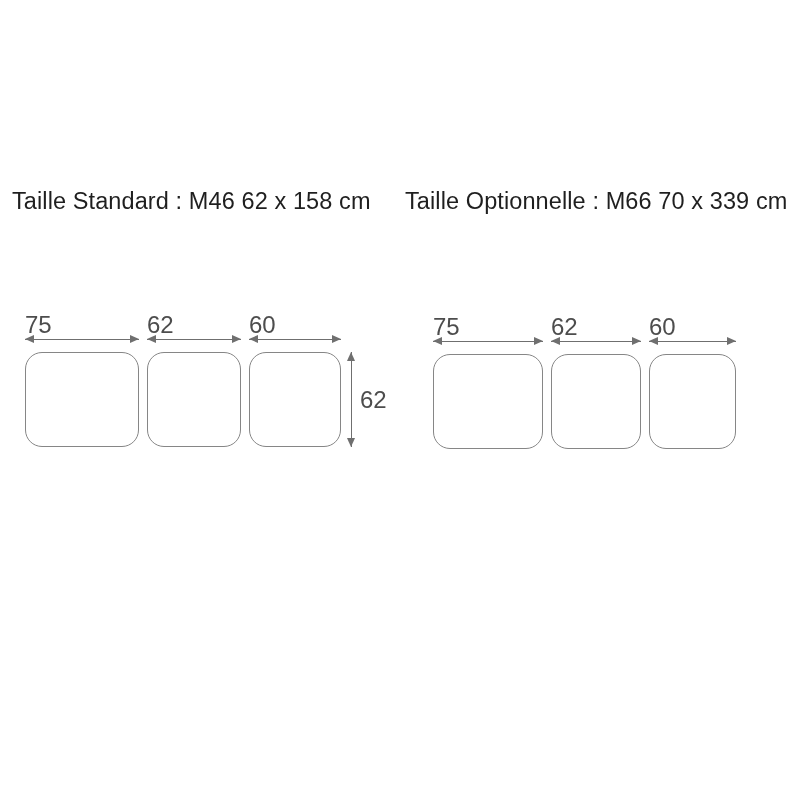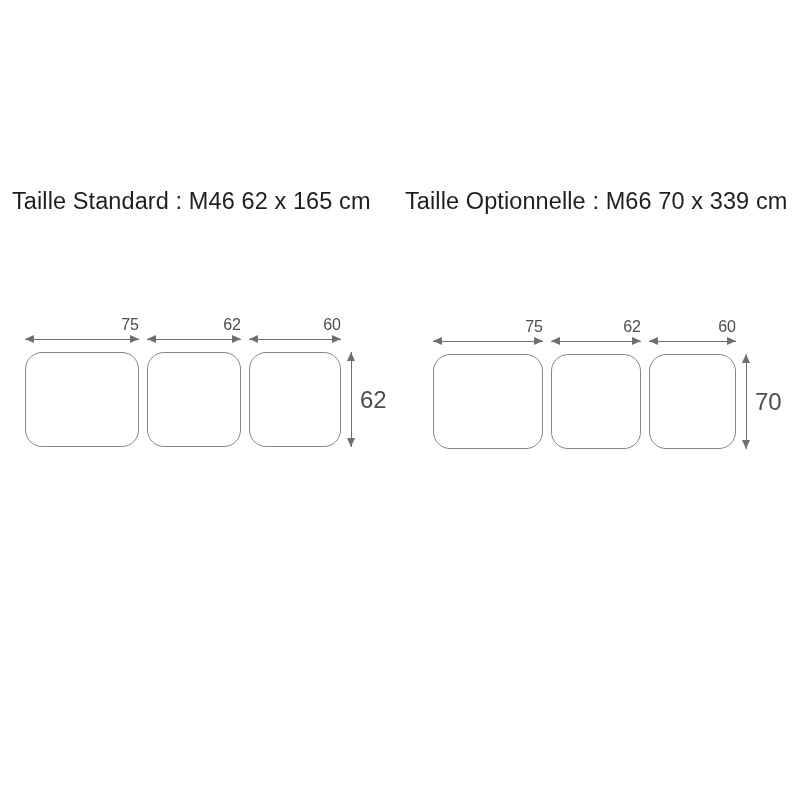--- a/index.html
+++ b/index.html
@@ -26,25 +26,25 @@
   #title-optionnelle { left: 405px; top: 188px; }
 
   .diagram { position: absolute; }
   #diagram-standard    { left: 25px;  top: 313px; }
   #diagram-optionnelle { left: 433px; top: 315px; }
 
   .dims, .pads { display: flex; gap: 8px; }
   .dim { display: flex; flex-direction: column; }
 
   .dim-num {
-    font-size: 16px;
+    font-size: 24px;
     line-height: 24px;
     height: 24px;
     color: #4d4d4d;
-    text-align: right;
+    text-align: left;
   }
 
   
   .harrow {
     position: relative;
     height: 1px;
     background: #6f6f6f;
     margin-top: 2px;
   }
   .harrow::before, .harrow::after {
@@ -99,21 +99,21 @@
   .vnum {
     font-size: 24px;
     line-height: 24px;
     color: #4d4d4d;
     margin-left: 8px;
   }
 </style>
 </head>
 <body>
 
-<div class="title" id="title-standard">Taille Standard : M46 62 x 165 cm</div>
+<div class="title" id="title-standard">Taille Standard : M46 62 x 158 cm</div>
 
 <div class="title" id="title-optionnelle">Taille Optionnelle : M66 70 x 339 cm</div>
 
 <div class="diagram" id="diagram-standard">
   <div class="dims">
     <div class="dim s0">
       <div class="dim-num">75</div>
       <div class="harrow"></div>
     </div>
     <div class="dim s1">
@@ -152,18 +152,14 @@
       <div class="dim-num">60</div>
       <div class="harrow"></div>
     </div>
   </div>
   <div class="body-row">
     <div class="pads">
       <div class="pad s0"></div>
       <div class="pad s1"></div>
       <div class="pad s2"></div>
     </div>
-    <div class="vdim">
-      <div class="varrow"></div>
-      <div class="vnum">70</div>
-    </div>
   </div>
 </div>
 
 </body></html>

